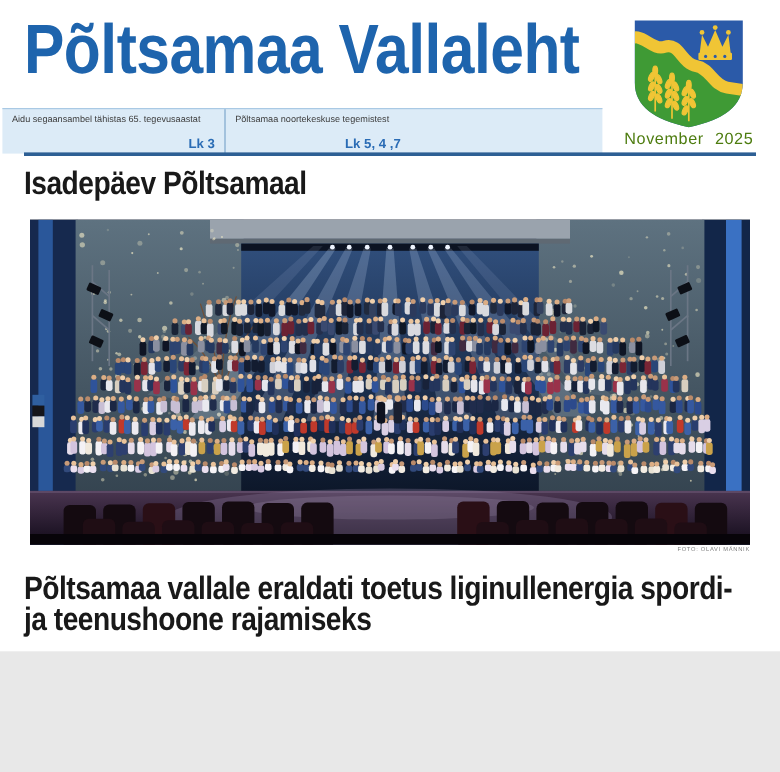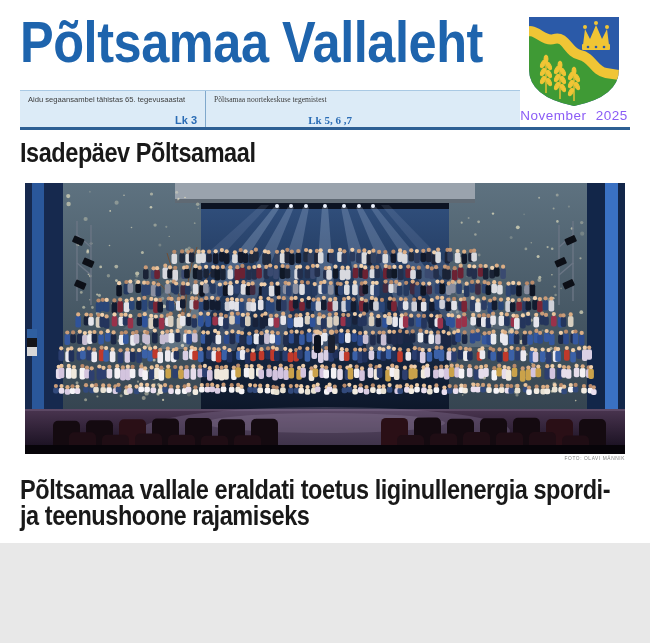--- a/index.html
+++ b/index.html
@@ -3,26 +3,26 @@
 <meta charset="utf-8">
 <style>
   html,body{margin:0;padding:0;background:#e8e8e8;}
   .page{position:relative;width:650px;height:543px;background:#fff;overflow:hidden;
         font-family:"Liberation Sans",sans-serif;margin:0 auto;}
   .cond{display:inline-block;transform:scaleX(.87);transform-origin:left top;
         font-weight:700;letter-spacing:-.5px;white-space:nowrap;}
   .masthead-title{position:absolute;left:20px;top:8px;font-size:58px;color:#1e64ad;}
   .arms{position:absolute;left:522px;top:13px;width:104px;height:96px;}
   .issue-date{position:absolute;left:518px;top:108px;width:112px;text-align:center;
-        font-size:13.5px;color:#8b5cf6;letter-spacing:.5px;word-spacing:5px;}
-  .teaser-strip{position:absolute;left:20px;top:90px;width:500px;height:37px;
+        font-size:13.5px;color:#4d7c0f;letter-spacing:.5px;word-spacing:5px;}
+  .teaser-strip{position:absolute;left:2px;top:90px;width:500px;height:37px;
         background:#dcebf7;border-top:1px solid #a9c9e4;display:flex;}
   .teaser{position:relative;padding:4px 6px 2px 8px;box-sizing:border-box;}
   .teaser+.teaser{border-left:1px solid #7fa8cc;}
-  .t1{width:185px;} .t2{width:160px;} .t3{width:155px;font-family:Liberation Serif, serif;}
+  .t1{width:185px;} .t2{width:160px;} .t3{width:155px;}
   .teaser-text{font-size:7.6px;line-height:1.25;color:#3c3c3c;}
   .teaser-page{position:absolute;right:8px;bottom:2px;font-size:11px;font-weight:700;color:#2a6cb5;margin-left:48px;}
   .rule{position:absolute;left:20px;top:127px;width:610px;height:3px;background:#2d5f94;}
   .h1{position:absolute;left:20px;top:138px;font-size:27px;color:#191919;}
   .photo-wrap{position:absolute;left:25px;top:183px;width:600px;height:271px;overflow:hidden;background:#10182c;}
   .credit{position:absolute;right:25px;top:456px;font-size:4.8px;color:#808080;letter-spacing:.6px;}
   .h2{position:absolute;left:20px;top:477px;font-size:27px;line-height:26px;color:#191919;}
   .col{position:absolute;top:545px;height:98px;overflow:hidden;}
   .col1{left:8px;width:149px;} .col2{left:164px;width:146px;}
   .col p{margin:0;text-indent:9px;text-align:justify;font:6.5px/1.2 "Liberation Serif",serif;color:#1b1b1b;}
@@ -94,21 +94,21 @@
 
   <div class="issue-date">November 2025</div>
 
   <div class="teaser-strip">
     <div class="teaser t1">
       <div class="teaser-text">Aidu segaansambel tähistas 65. tegevusaastat</div>
       <div class="teaser-page">Lk 3</div>
     </div>
     <div class="teaser t3">
       <div class="teaser-text">Põltsamaa noortekeskuse tegemistest</div>
-      <div class="teaser-page">Lk 5, 6 ,7</div>
+      <div class="teaser-page">Lk 5, 4 ,7</div>
     </div>
   </div>
 
   <div class="rule"></div>
 
   <div class="h1 cond">Isadepäev Põltsamaal</div>
 
   <div class="photo-wrap">
     <svg id="photo" viewBox="0 0 600 271" width="600" height="271">
       <defs>

